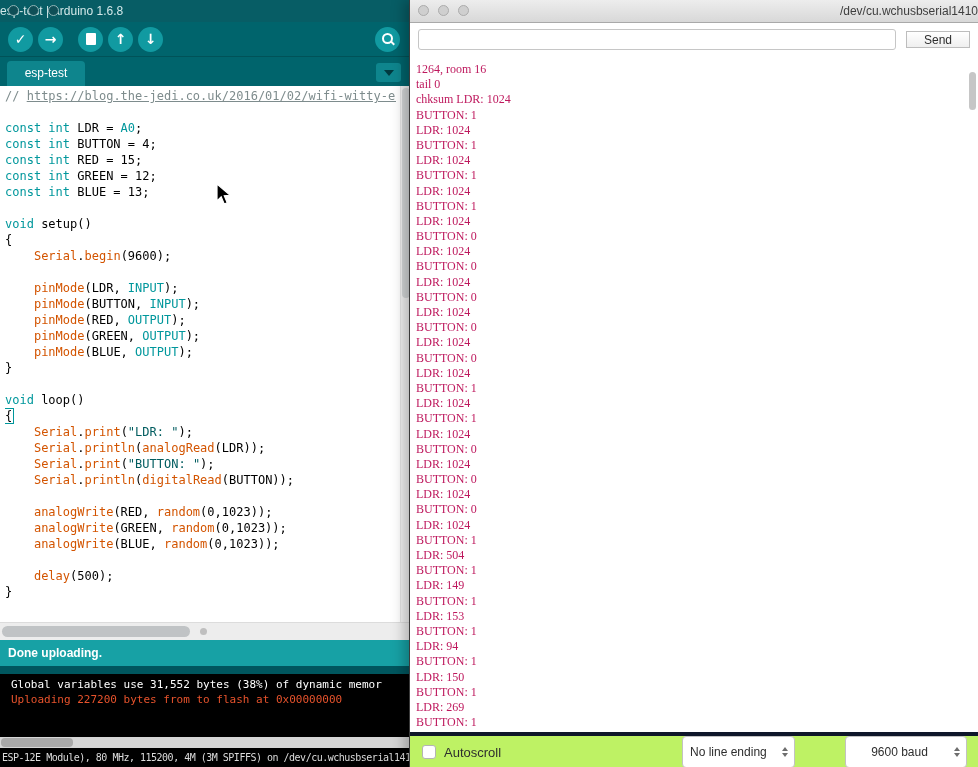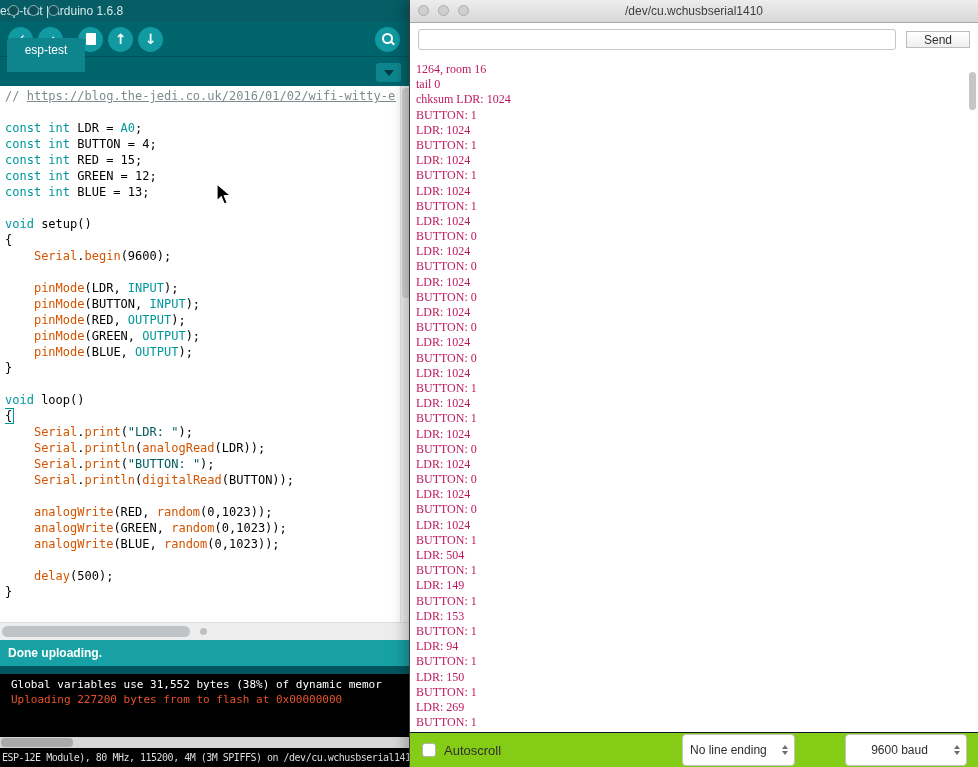--- a/index.html
+++ b/index.html
@@ -17,21 +17,21 @@
   .ide-toolbar{flex:0 0 34px;background:#00646C;display:flex;align-items:center;padding:0 8px;gap:5px;position:relative}
   .tb{width:25px;height:25px;border-radius:50%;background:#119AA1;border:none;display:flex;align-items:center;justify-content:center;color:#fff;cursor:pointer;font-family:"DejaVu Sans",sans-serif;font-size:14px;font-weight:bold;line-height:1}
   .tb.gap{margin-left:10px}
   .tb.right{position:absolute;right:10px}
   .icon-doc{width:10px;height:12px;background:#fff;border-radius:1px;display:block}
   .icon-mag{position:relative;width:14px;height:14px;display:block}
   .icon-mag::before{content:"";position:absolute;left:1px;top:1px;width:7px;height:7px;border:2px solid #fff;border-radius:50%}
   .icon-mag::after{content:"";position:absolute;left:9px;top:10px;width:5px;height:2px;background:#fff;transform:rotate(45deg)}
 
   .ide-tabs{flex:0 0 30px;background:#00646C;position:relative;border-top:1px solid rgba(0,0,0,.18)}
-  .tab.active{position:absolute;left:7px;bottom:14px;width:78px;height:34px;background:#0E858D;border-radius:4px 4px 0 0;color:#fff;font-size:12px;text-align:center;line-height:25px;cursor:pointer}
+  .tab.active{position:absolute;left:7px;bottom:0;width:78px;height:25px;background:#0E858D;border-radius:4px 4px 0 0;color:#fff;font-size:12px;text-align:center;line-height:25px;cursor:pointer}
   .tab-menu{position:absolute;right:9px;top:6px;width:25px;height:19px;background:#0E858D;border:none;border-radius:3px;display:flex;align-items:center;justify-content:center;cursor:pointer}
   .caret-down{width:0;height:0;border-left:5px solid transparent;border-right:5px solid transparent;border-top:6px solid #013A40;display:block}
 
   .editor{flex:0 0 536px;background:#fff;position:relative;overflow:hidden}
   .code{padding:2px 14px 0 5px;font-family:"DejaVu Sans Mono",monospace;font-size:12px;line-height:16px;color:#000}
   .code-line{height:16px;white-space:pre;overflow:hidden}
   .tok-k{color:#00979C;font-weight:normal}
   .tok-f{color:#D35400}
   .tok-s{color:#005C5F}
   .tok-c{color:#7E8C8D}
@@ -51,28 +51,28 @@
   .console-line.white{color:#FFFFFF}
   .console-line.orange{color:#E8532C}
   .console-hscroll{flex:0 0 11px;background:#D6D6D6;position:relative}
   .console-hthumb{position:absolute;left:1px;top:1px;width:72px;height:9px;background:#A9A9A9;border-radius:4px}
   .boardbar{flex:0 0 19px;background:#000;color:#DCDCDC;font-family:"DejaVu Sans Mono",monospace;font-size:10px;letter-spacing:-0.5px;display:flex;align-items:center;padding-left:2px;white-space:nowrap;overflow:hidden}
 
   
   .sm-window{position:absolute;left:410px;top:0;width:568px;height:767px;display:flex;flex-direction:column;background:#fff;box-shadow:-1px 0 0 #3A3A3A,-6px 0 12px rgba(0,0,0,.25)}
   .sm-titlebar{flex:0 0 22px;background:linear-gradient(#EDEDED,#D8D8D8);border-bottom:1px solid #A9A9A9;position:relative}
   .sm-titlebar .light{background:#CFCFCF;border:1px solid #ACACAC}
-  .sm-title{line-height:22px;text-align:center;font-size:12px;color:#3E3E3E}
+  .sm-title{line-height:22px;text-align:right;font-size:12px;color:#3E3E3E}
   .sm-inputrow{flex:0 0 33px;display:flex;align-items:center;padding:0 8px;gap:10px;background:#fff}
   .sm-input{flex:1;height:21px;border:1px solid #C6C6C6;border-radius:3px;font-size:12px;padding:0 5px;outline:none;font-family:"Liberation Sans",sans-serif}
   .sm-send{width:64px;height:17px;border:1px solid #BDBDBD;border-radius:0;background:linear-gradient(#FFFFFF,#EFEFEF);font-size:12px;color:#2E2E2E;cursor:pointer;font-family:"Liberation Sans",sans-serif}
   .sm-output{flex:1;padding:6px 12px 12px 6px;font-family:Liberation Serif, serif;font-size:12px;line-height:15.2px;color:#be185d;overflow:hidden}
   .serial-line{white-space:pre;height:15.2px;overflow:hidden}
   .sm-vthumb{position:absolute;right:2px;top:72px;width:7px;height:38px;background:#C6C6C6;border-radius:3.5px}
-  .sm-bottombar{flex:0 0 35px;background:#84cc16;border-top:1px solid #0f172a;position:relative}
+  .sm-bottombar{flex:0 0 35px;background:#bef264;border-top:4px solid #0f172a;position:relative}
   .sm-checkbox{position:absolute;left:12px;top:50%;transform:translateY(-50%);width:14px;height:14px;background:#FFF;border:1px solid #B4B4B4;border-radius:3px;cursor:pointer}
   .sm-autoscroll{position:absolute;left:34px;top:50%;transform:translateY(-50%);font-size:13px;color:#2E2E2E}
   .sm-select{position:absolute;top:50%;transform:translateY(-50%);height:32px;background:#FFF;border:1px solid #C2C2C2;border-radius:4px;display:flex;align-items:center;font-size:12px;color:#2E2E2E;padding:0 20px 0 7px;cursor:pointer}
   .sm-select.lineending{left:272px;width:113px;justify-content:flex-start}
   .sm-select.baud{left:435px;width:122px;justify-content:center}
   .sel-arrows{position:absolute;right:6px;top:50%;transform:translateY(-50%);display:flex;flex-direction:column;gap:2px}
   .sel-arrows i{display:block;width:0;height:0;border-left:3px solid transparent;border-right:3px solid transparent}
   .sel-arrows i.up{border-bottom:4px solid #6E6E6E}
   .sel-arrows i.dn{border-top:4px solid #6E6E6E}
 

